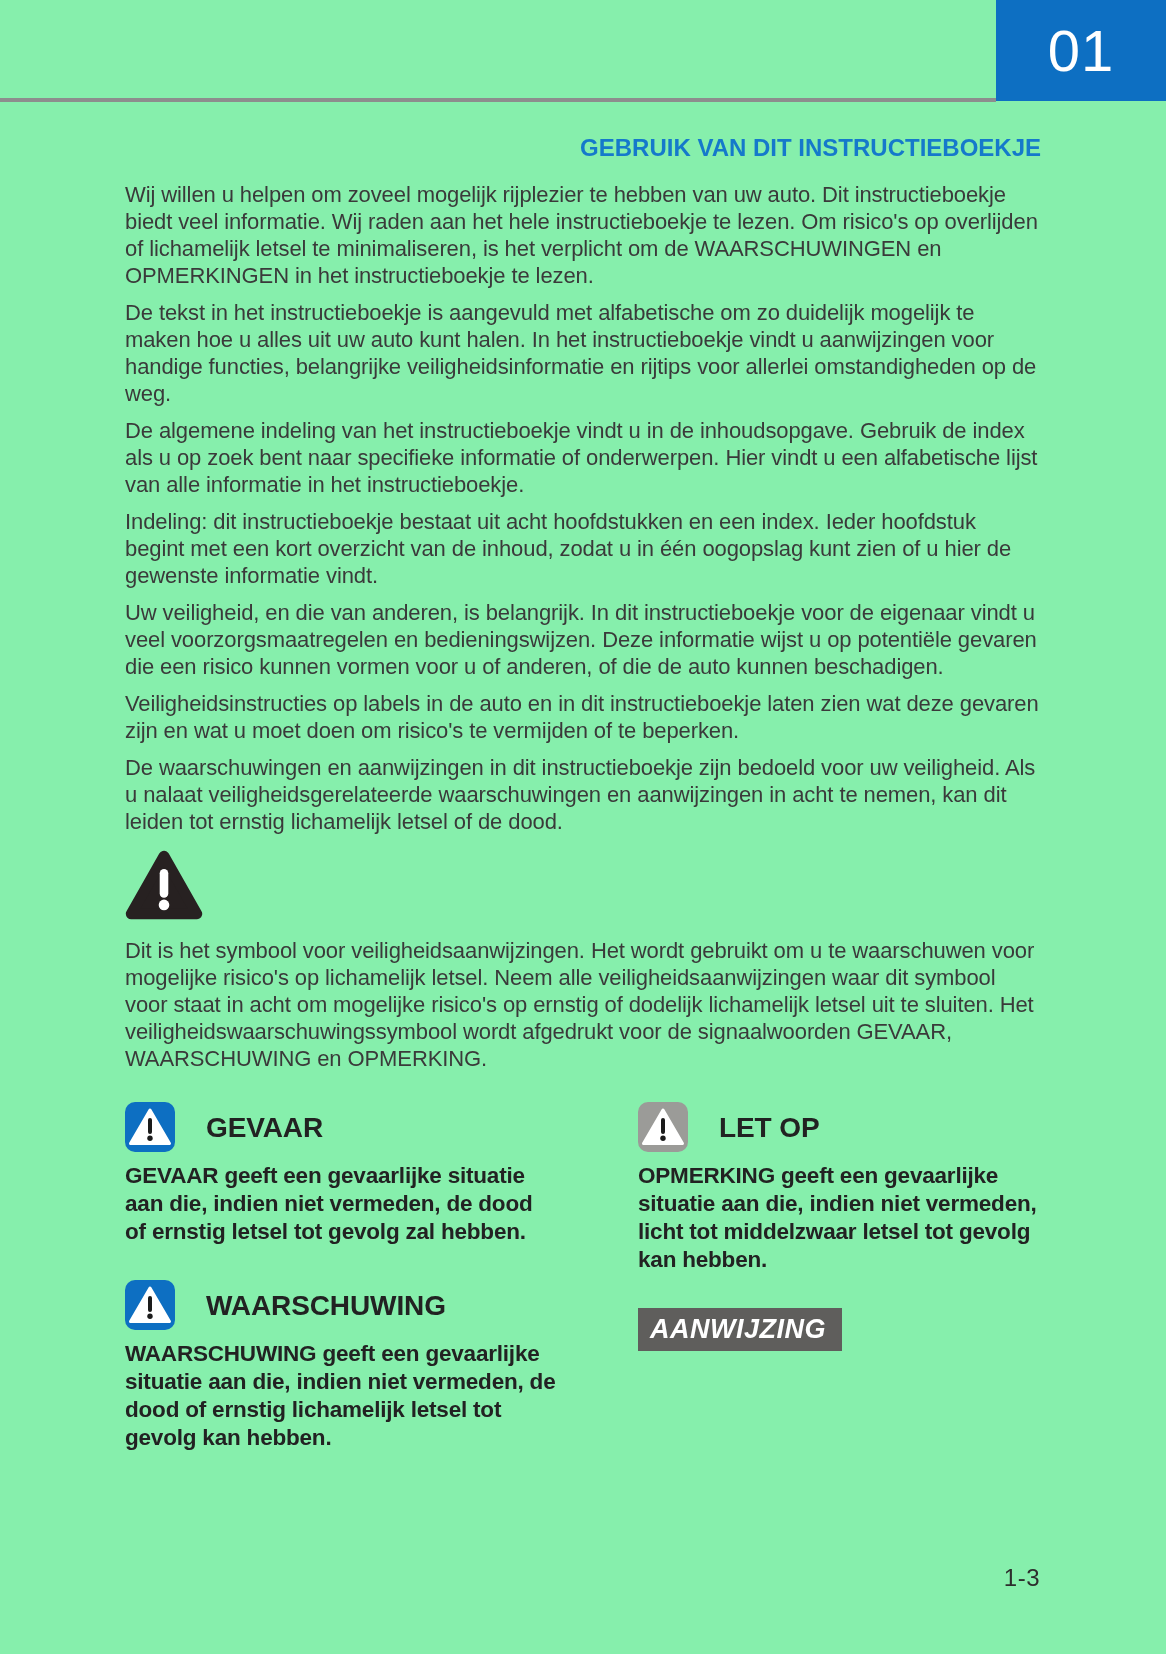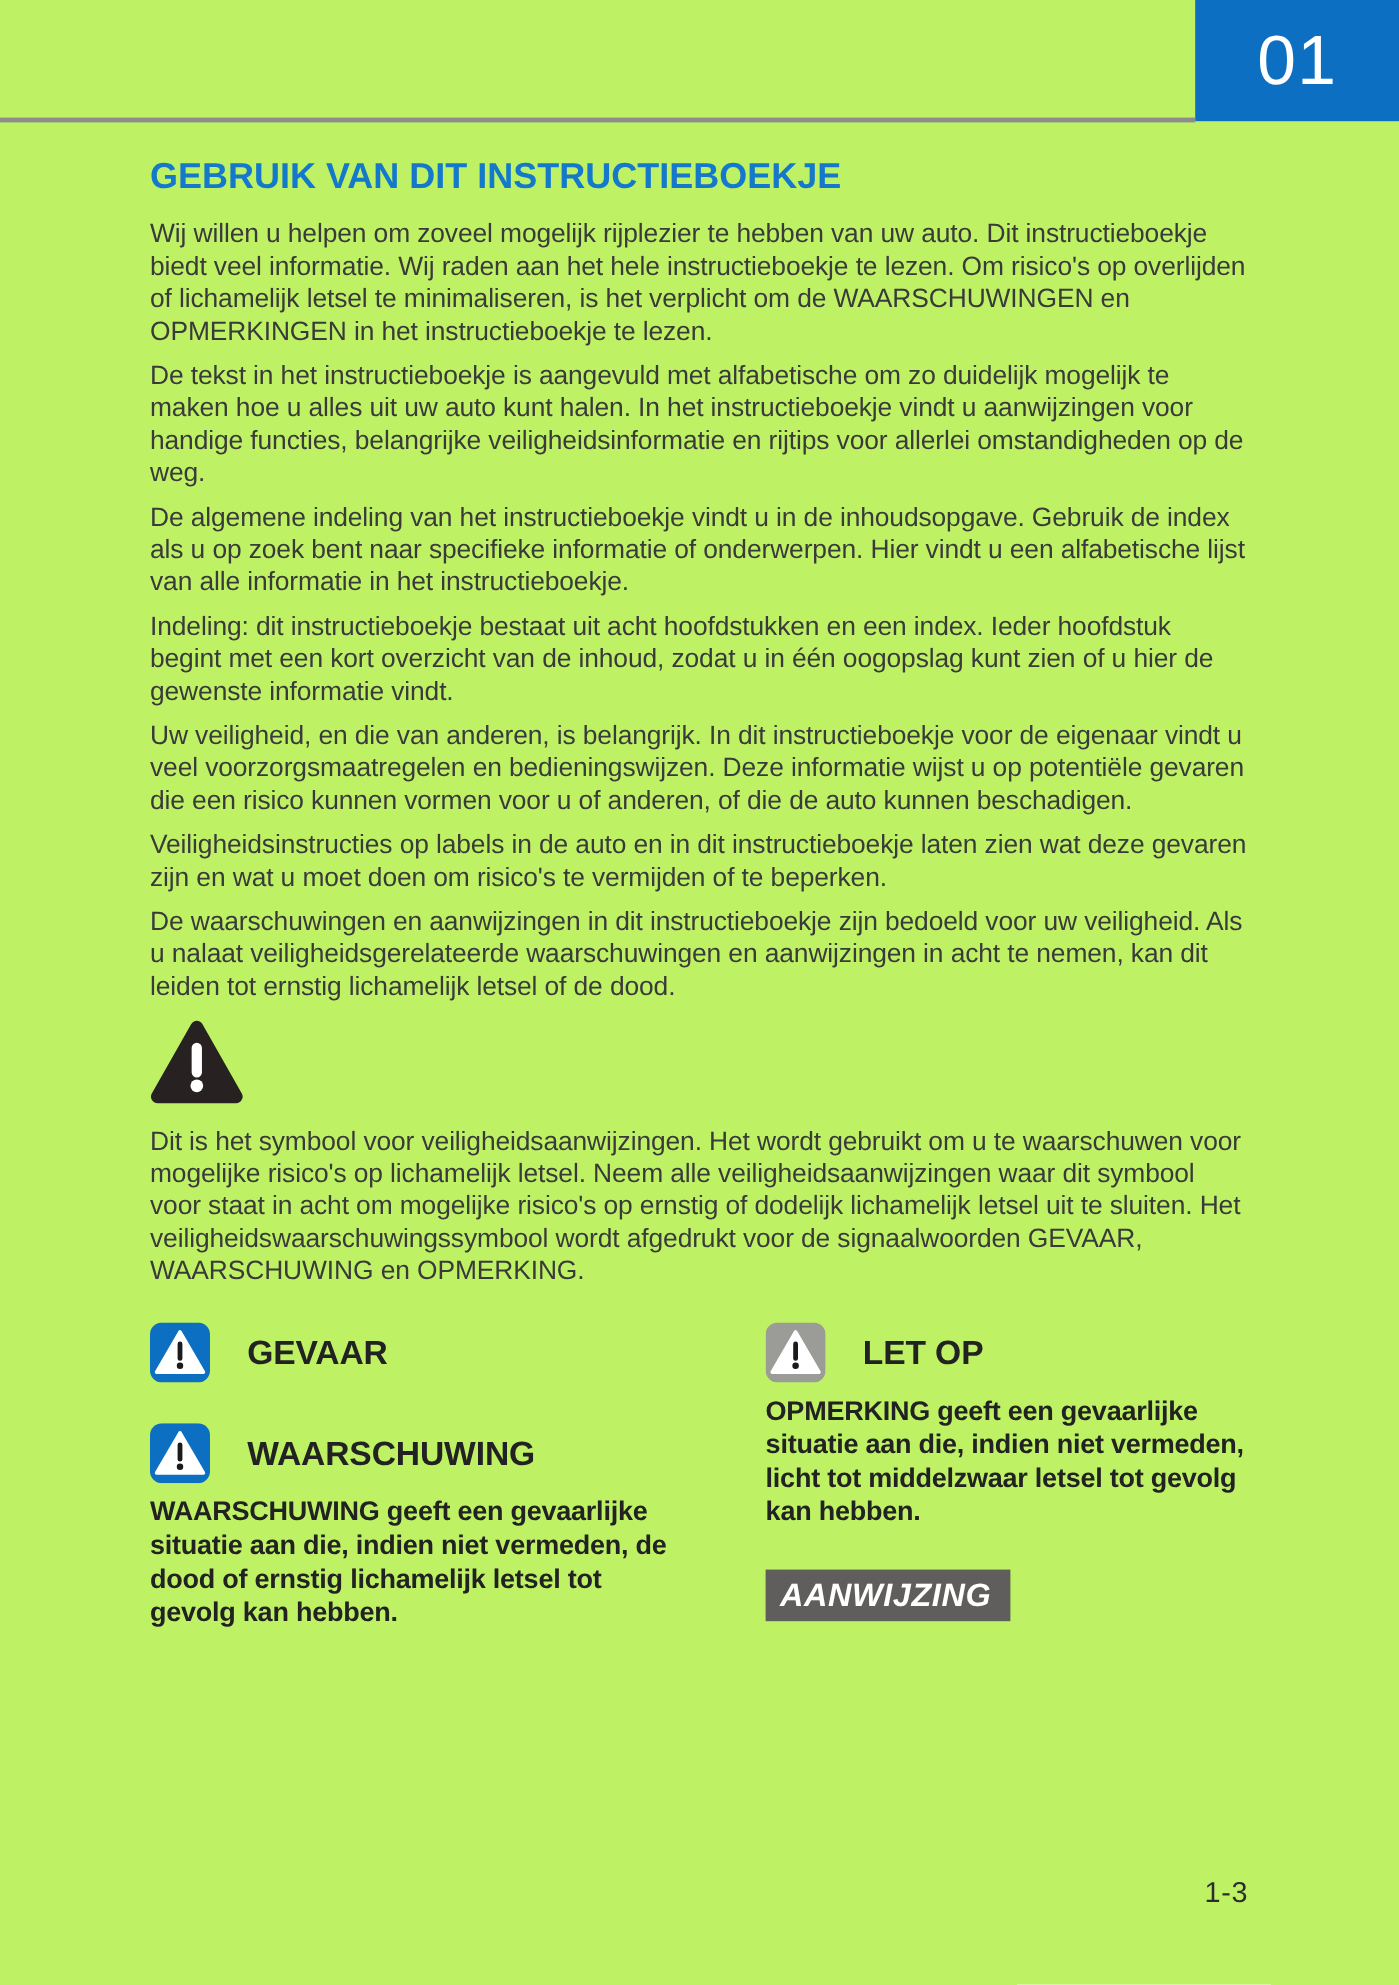--- a/index.html
+++ b/index.html
@@ -8,37 +8,37 @@
     --rule-gray:#8d8d8d;
     --caution-gray:#9b9b98;
     --notice-bg:#5f5e5c;
     --symbol-dark:#272121;
     --body-text:#3a3a3a;
     --strong-text:#222222;
   }
   *{box-sizing:border-box;}
   html,body{margin:0;padding:0;background:#ffffff;}
   body{font-family:"Liberation Sans","DejaVu Sans",sans-serif;}
-  .page{position:relative;width:1166px;height:1654px;background:#bef264;overflow:hidden;}
+  .page{position:relative;width:1166px;height:1654px;background:#86efac;overflow:hidden;}
 
   .chapter-badge{
     position:absolute;top:0;right:0;width:170px;height:101px;
     background:var(--accent-blue);color:#ffffff;
     display:flex;align-items:center;justify-content:center;
     font-size:58px;font-weight:400;letter-spacing:1px;
   }
   .header-rule{position:absolute;top:98px;left:0;width:996px;height:4px;background:var(--rule-gray);}
 
   .content{
     position:absolute;top:130px;left:125px;width:916px;
     color:var(--body-text);font-size:22px;line-height:27px;letter-spacing:-0.1px;
   }
   h1.section-title{
-    margin:0 0 15px 0;text-align:left;color:var(--heading-blue);
-    font-size:30px;line-height:36px;font-weight:700;letter-spacing:0;
+    margin:0 0 15px 0;text-align:right;color:var(--heading-blue);
+    font-size:24px;line-height:36px;font-weight:700;letter-spacing:0;
   }
   h1.section-title.second{margin-top:22px;}
   .content p{margin:0 0 10px 0;}
 
   .symbol-row{display:flex;align-items:flex-start;margin-top:4px;flex-direction:column;}
   .symbol-icon{flex:0 0 92px;padding-top:4px;}
   .symbol-row p{flex:1;margin:0;}
 
   .callouts{
     display:grid;grid-template-columns:513px 1fr;
@@ -108,20 +108,21 @@
             <span class="ci blue">
               <svg viewBox="0 0 50 50" width="50" height="50" aria-hidden="true">
                 <rect width="50" height="50" rx="10" fill="currentColor"></rect>
                 <path d="M25 8 L44.5 41.5 L5.5 41.5 Z" fill="#ffffff" stroke="#ffffff" stroke-width="3" stroke-linejoin="round"></path>
                 <path d="M25 18 L25 30" stroke="#1b1b1b" stroke-width="4" stroke-linecap="round"></path>
                 <circle cx="25" cy="36.2" r="2.7" fill="#1b1b1b"></circle>
               </svg>
             </span>
             <span>GEVAAR</span>
           </div>
+          <p class="callout-body para">GEVAAR geeft een gevaarlijke situatie aan die, indien niet vermeden, de dood of ernstig letsel tot gevolg zal hebben.</p>
         </div>
 
         <div class="callout">
           <div class="callout-head">
             <span class="ci blue">
               <svg viewBox="0 0 50 50" width="50" height="50" aria-hidden="true">
                 <rect width="50" height="50" rx="10" fill="currentColor"></rect>
                 <path d="M25 8 L44.5 41.5 L5.5 41.5 Z" fill="#ffffff" stroke="#ffffff" stroke-width="3" stroke-linejoin="round"></path>
                 <path d="M25 18 L25 30" stroke="#1b1b1b" stroke-width="4" stroke-linecap="round"></path>
                 <circle cx="25" cy="36.2" r="2.7" fill="#1b1b1b"></circle>

